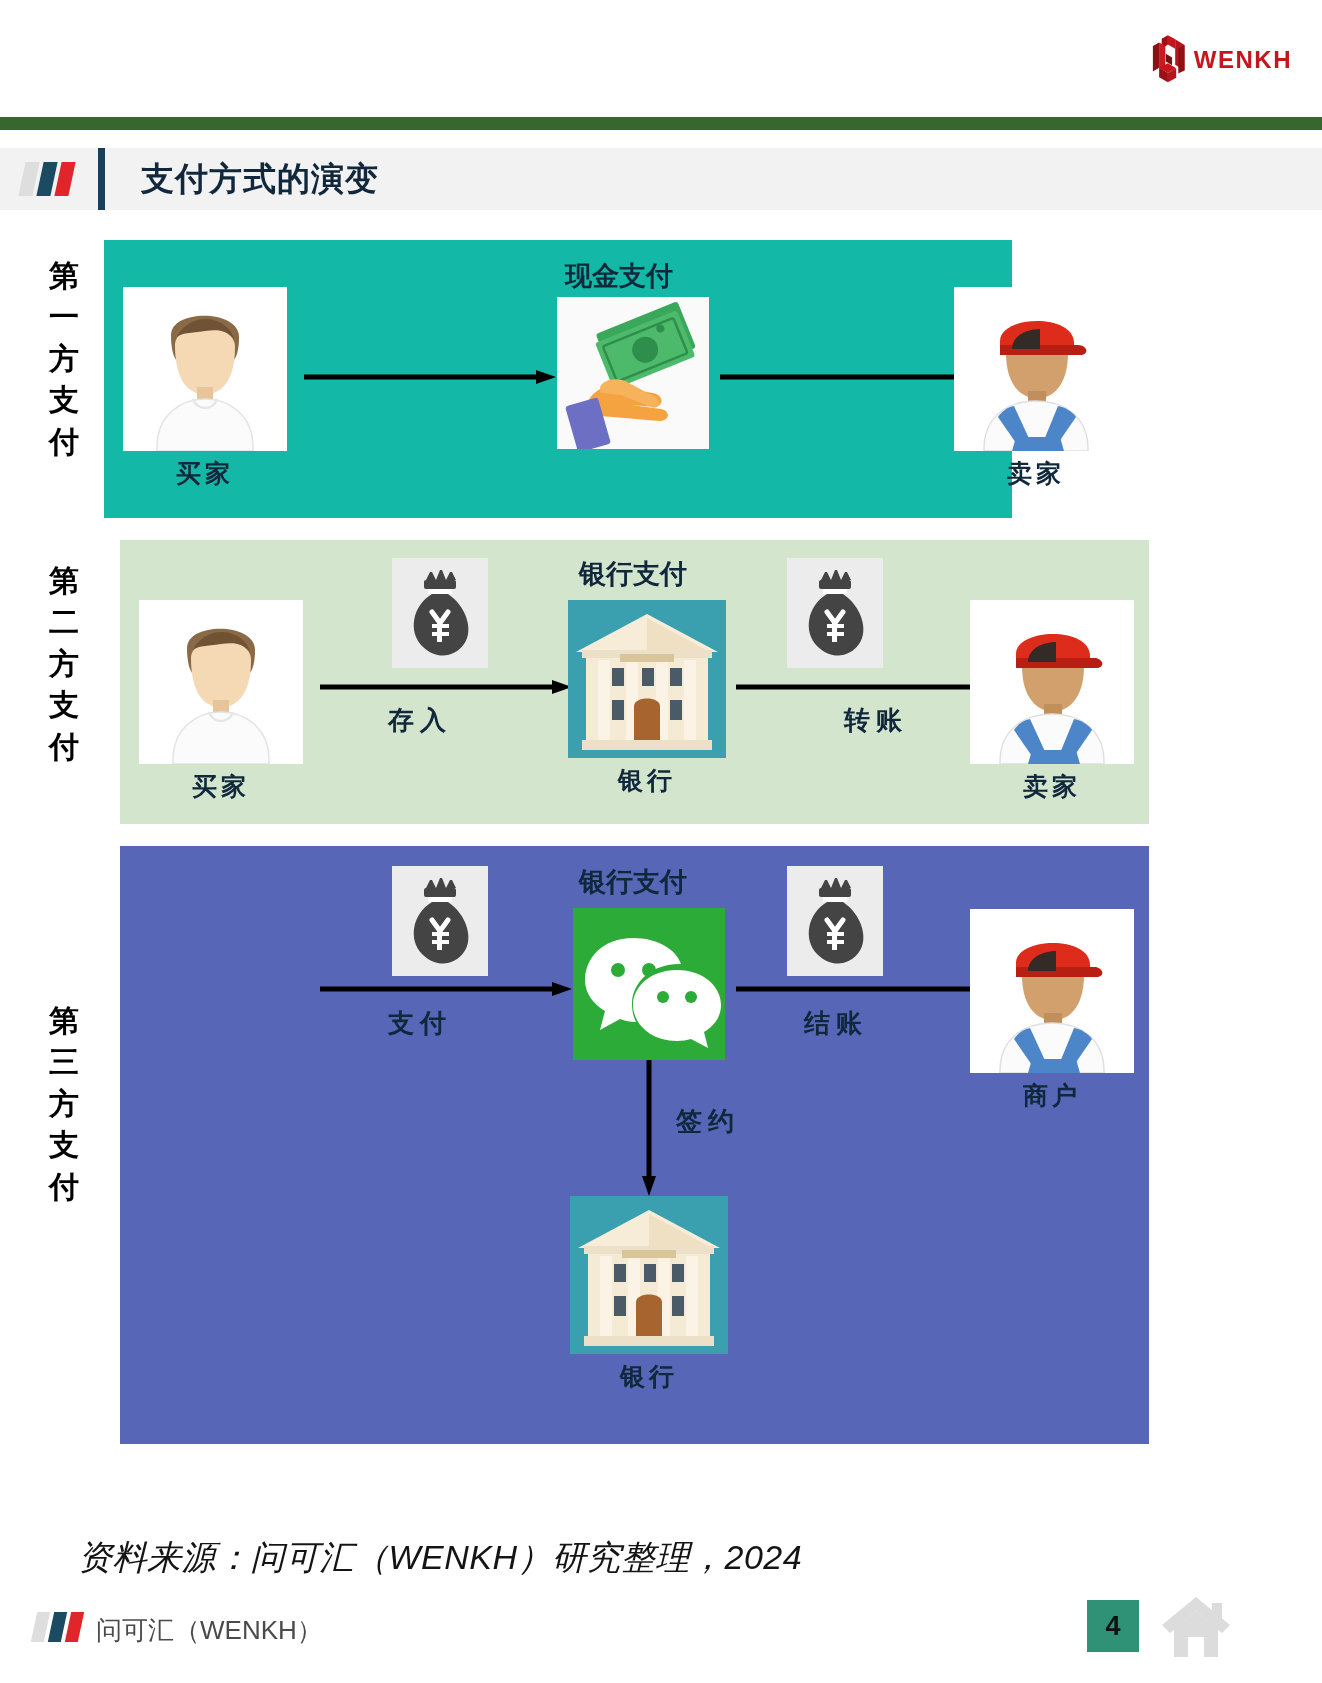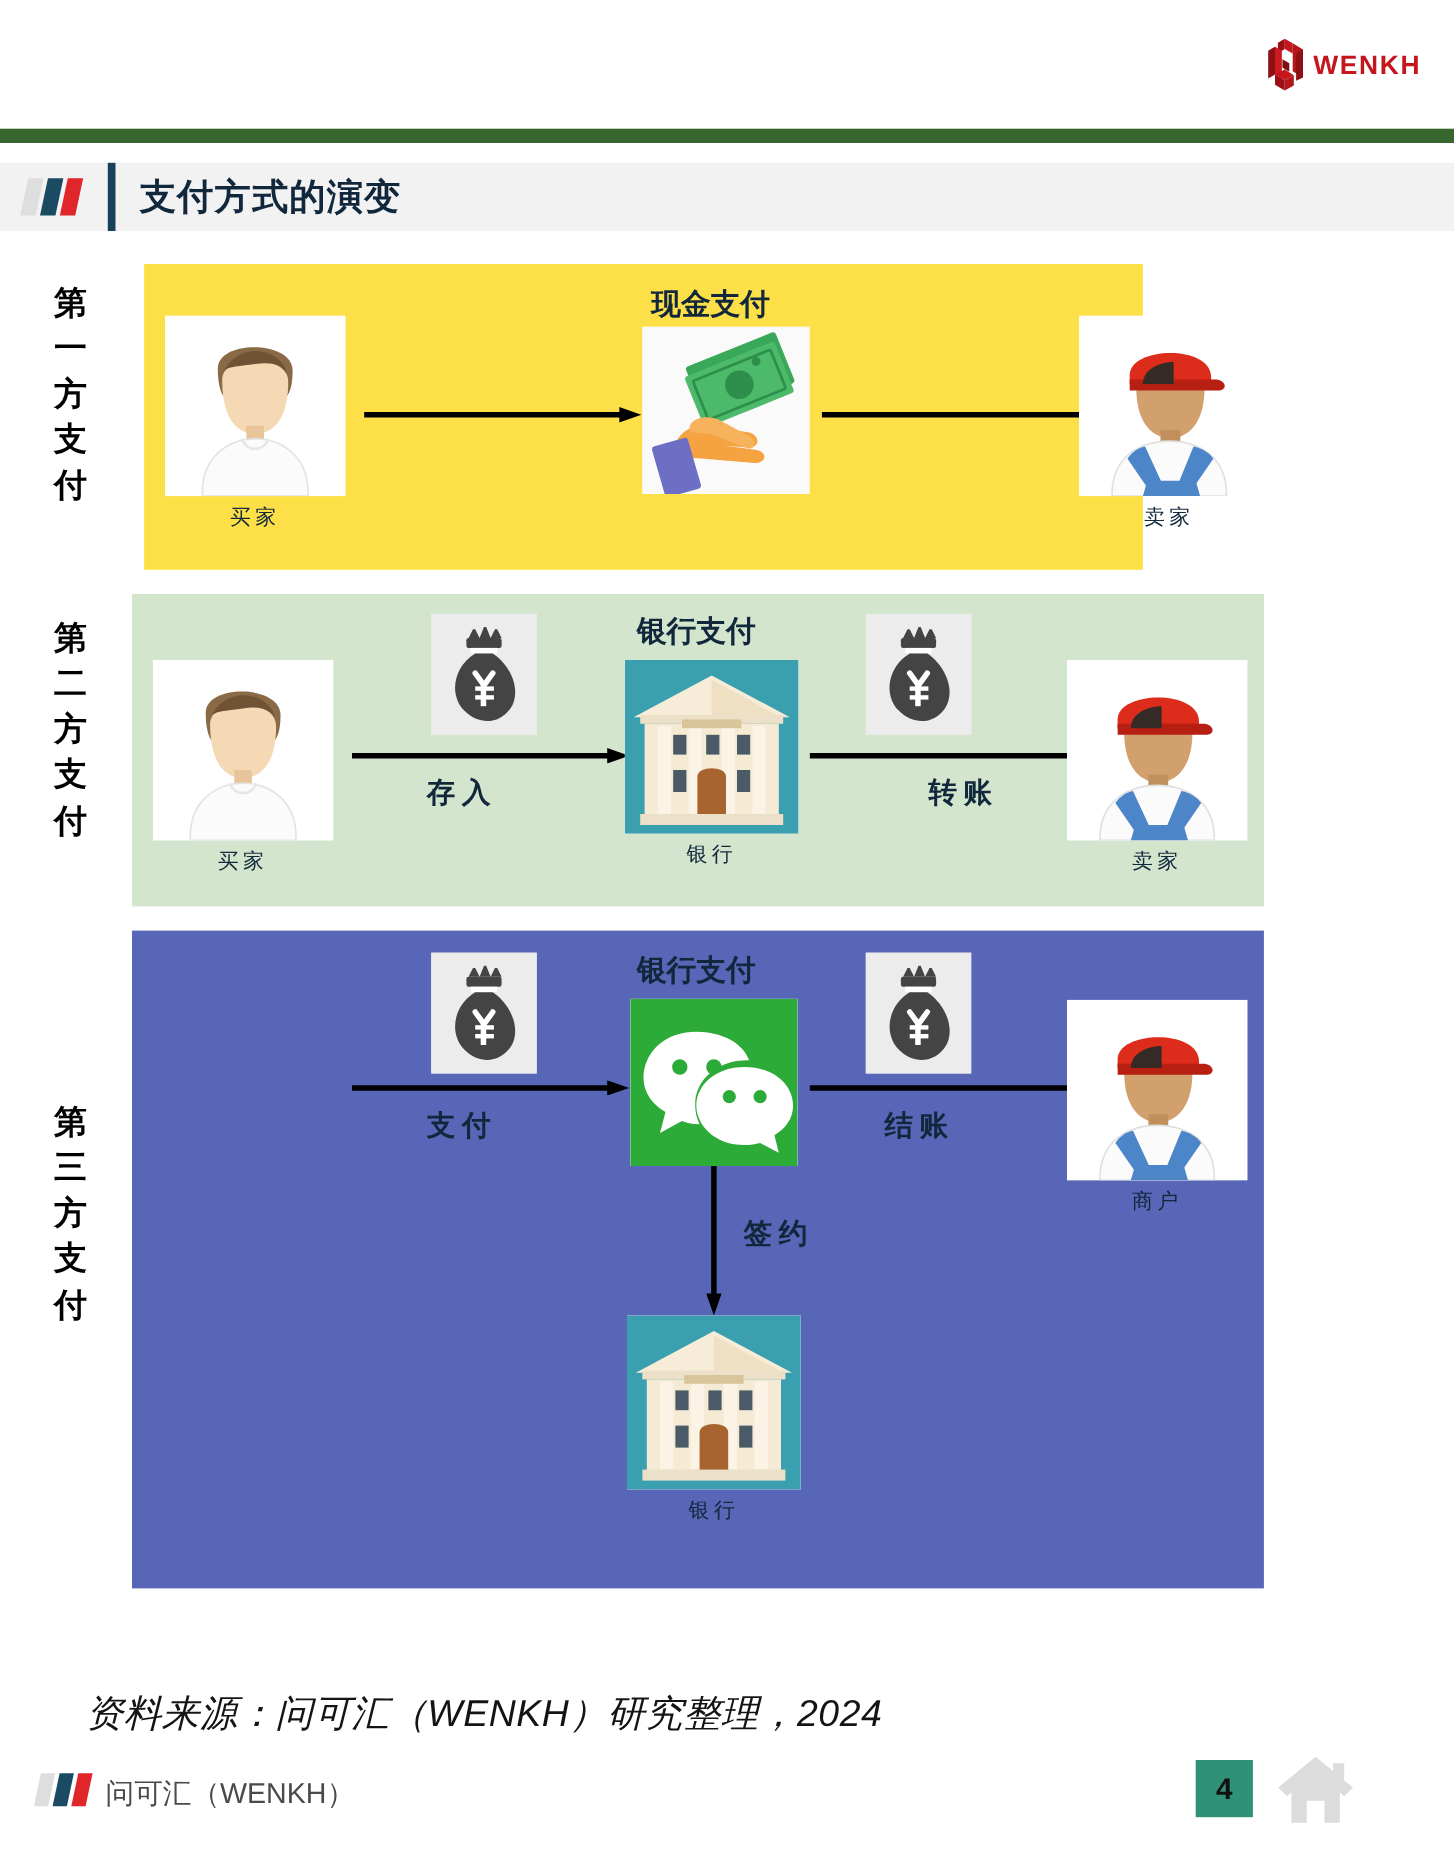--- a/index.html
+++ b/index.html
@@ -37,49 +37,49 @@
   }
   .title-flag { margin-left: 22px; display: flex; height: 34px; transform: skewX(-12deg); }
   .title-flag i { display: block; width: 14px; height: 34px; }
   .tf1 { background: #dedede; }
   .tf2 { background: #1b4a63; margin-left: 4px; }
   .tf3 { background: #e0262b; margin-left: 4px; }
   .title-divider {
     width: 7px; height: 62px; background: #17405a; margin-left: 26px;
   }
   .title-text {
-    margin-left: 22px;
+    margin-left: 36px;
     font-size: 33px; font-weight: 700; color: #10273c;
     letter-spacing: 1px; white-space: nowrap;
   }
 
   
   .side-label {
     position: absolute;
     width: 64px;
     font-size: 30px; font-weight: 700; color: #000;
     line-height: 1.38; text-align: center;
     letter-spacing: 0;
   }
   .side-label span { display: block; }
   #side-1 { left: 32px; top: 255px; }
   #side-2 { left: 32px; top: 560px; }
   #side-3 { left: 32px; top: 1000px; }
 
   
   .panel { position: absolute; }
-  #panel-1 { left: 131px; top: 240px; width: 908px; height: 278px; background: #fde047; }
+  #panel-1 { left: 104px; top: 240px; width: 908px; height: 278px; background: #14b8a6; }
   #panel-2 { left: 120px; top: 540px; width: 1029px; height: 284px; background: #d3e5cc; }
   #panel-3 { left: 120px; top: 846px; width: 1029px; height: 598px; background: #5766b6; }
 
   
   .node { position: absolute; text-align: center; }
   .node-img { background: #fff; display: block; }
   .node-cap {
-    margin-top: 6px; font-size: 19px; font-weight: 400;
+    margin-top: 6px; font-size: 25px; font-weight: 700;
     color: #10273c; letter-spacing: 4px; white-space: nowrap;
   }
   .flow-title {
     position: absolute; font-size: 27px; font-weight: 700;
     color: #10273c; letter-spacing: 0px; white-space: nowrap;
     text-align: center;
   }
   .flow-label {
     position: absolute; font-size: 26px; font-weight: 700;
     color: #10273c; letter-spacing: 6px; white-space: nowrap;

